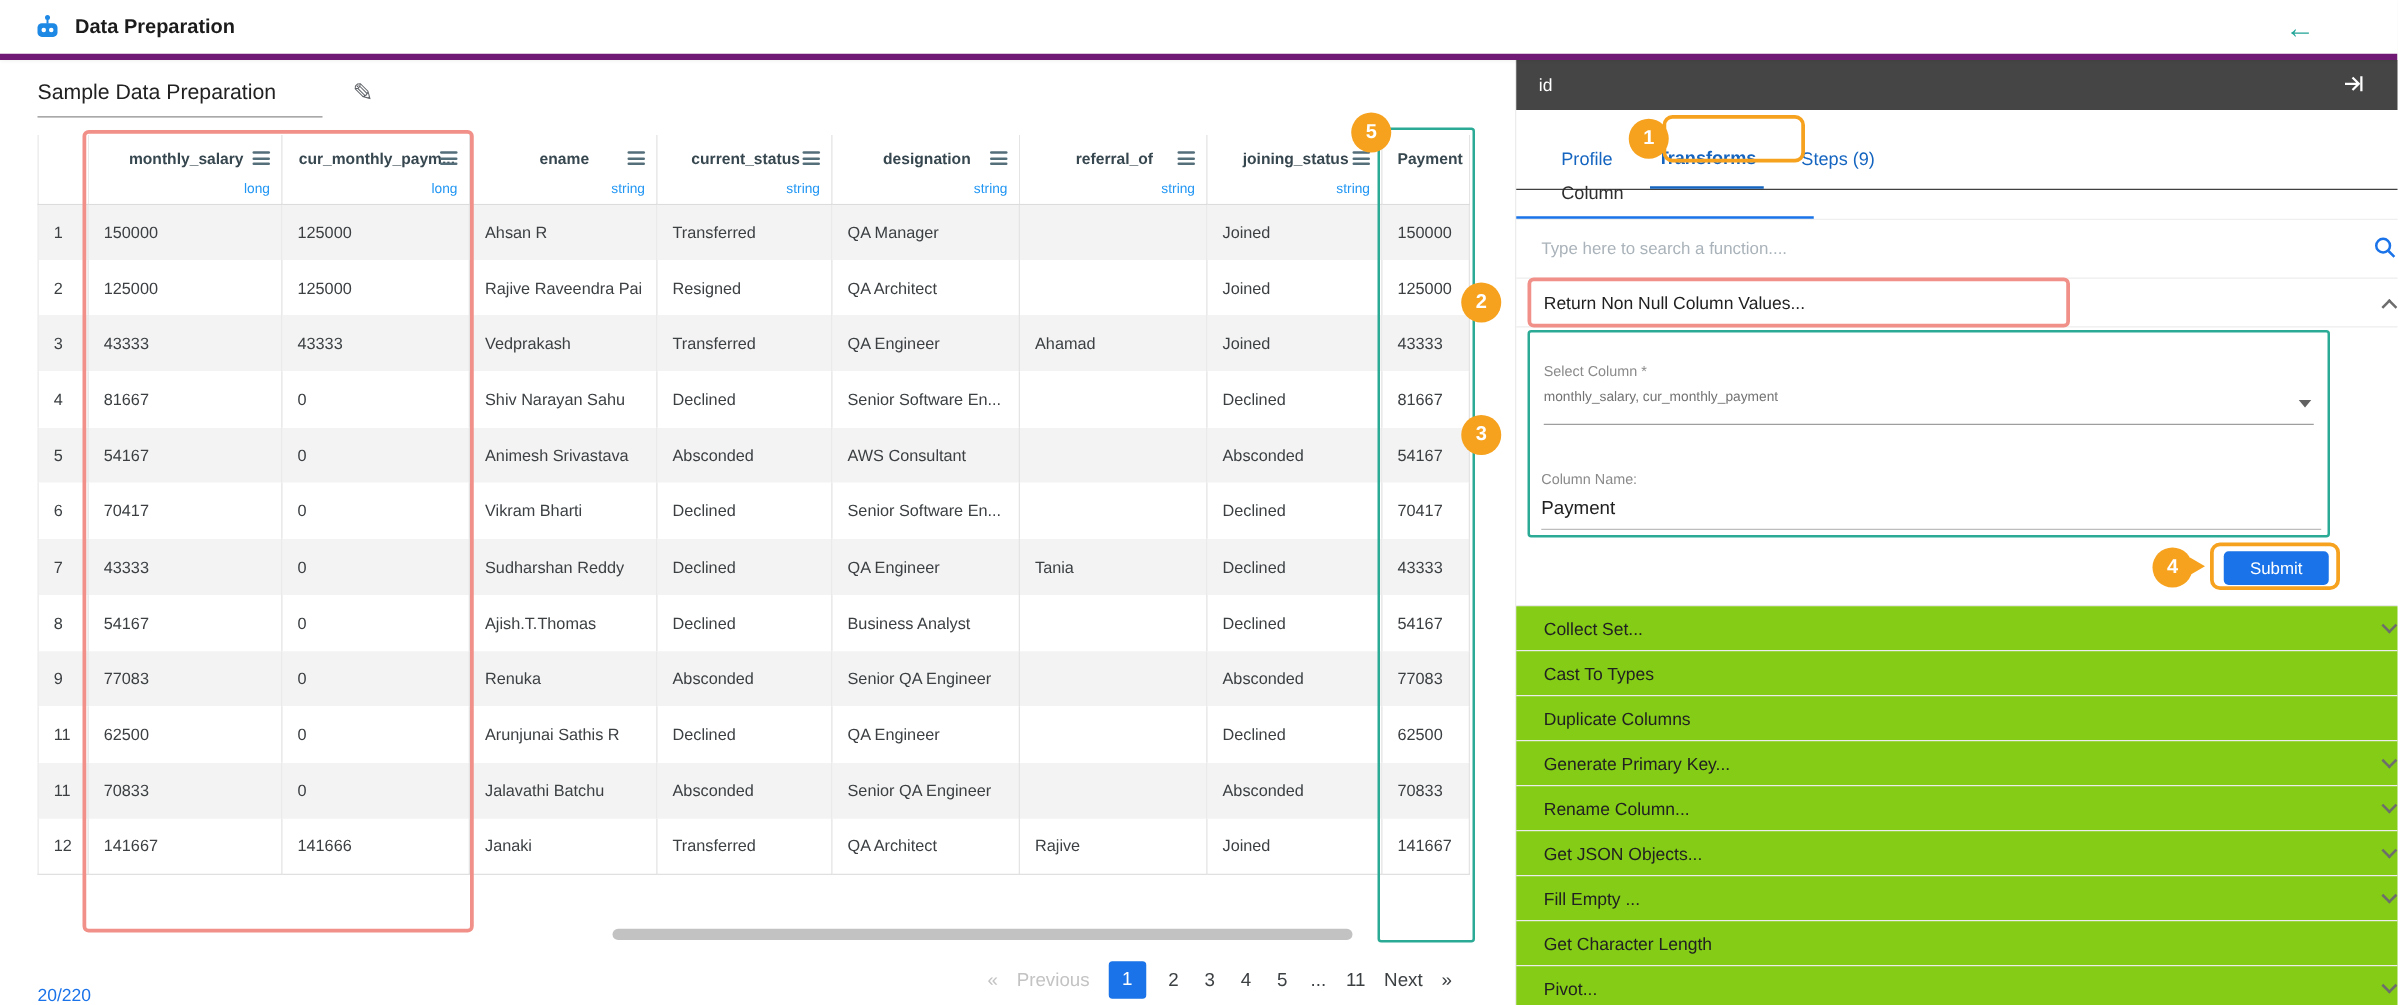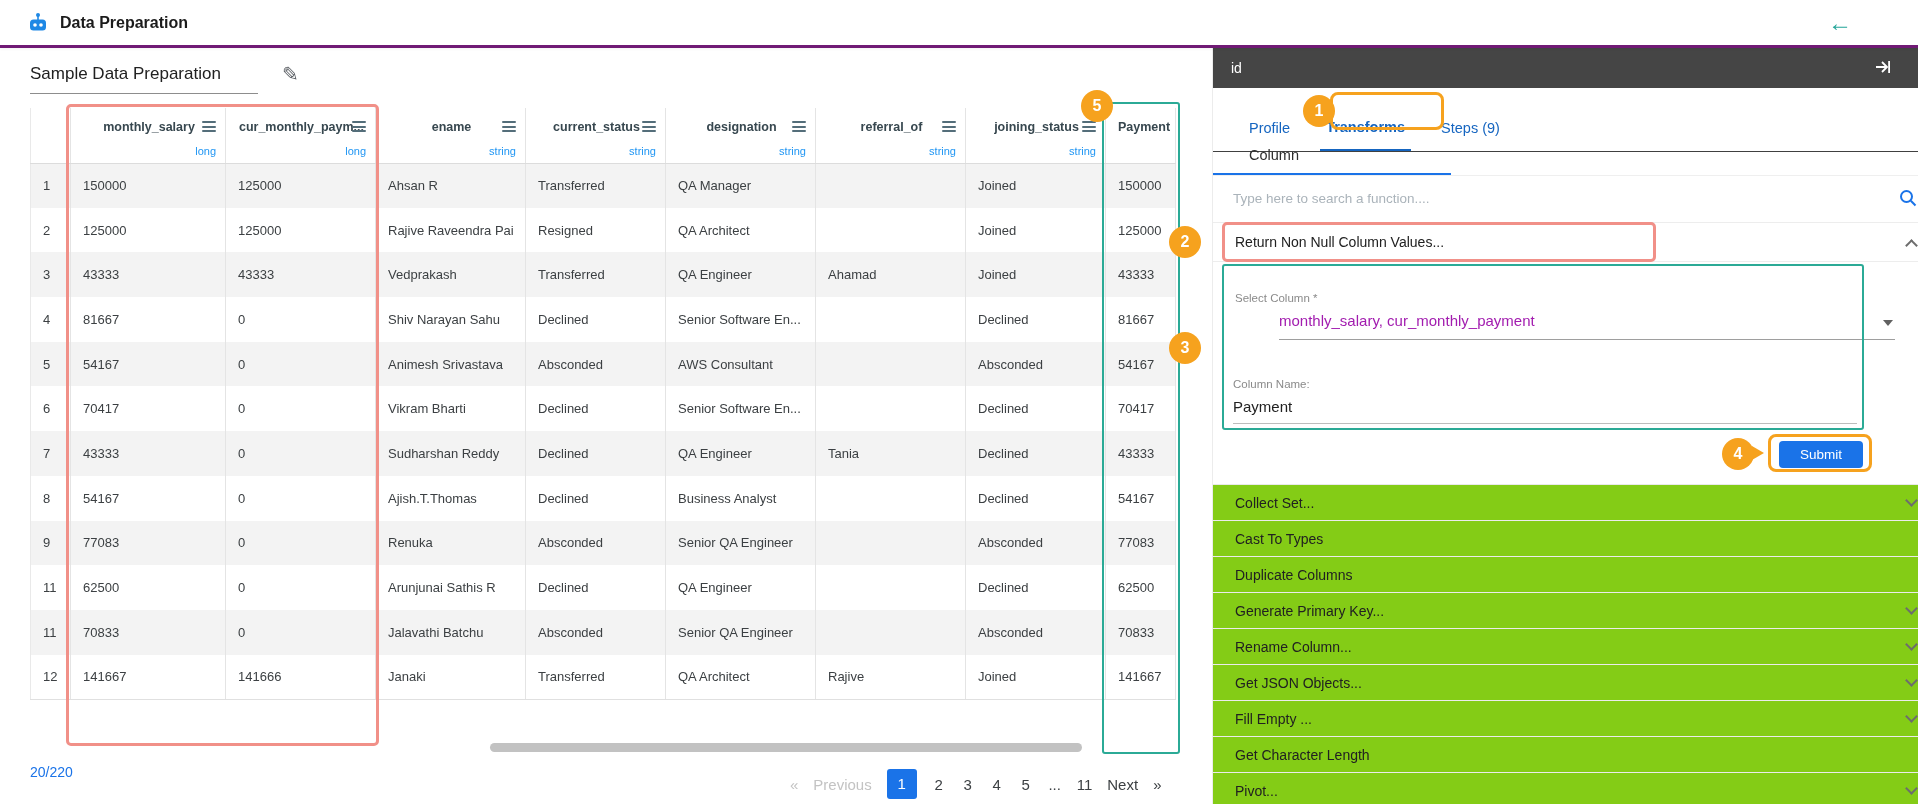--- a/index.html
+++ b/index.html
@@ -4,21 +4,21 @@
 <style>
   * { margin:0; padding:0; box-sizing:border-box; }
   html,body { width:1918px; height:804px; }
   body {
     position:relative; font-family:"Liberation Sans", sans-serif;
     background:#ffffff; overflow:hidden; color:#3c4043;
   }
 
   
   .topbar{position:absolute;top:0;left:0;width:1918px;height:48px;background:#fff;
-    border-bottom:3px solid #701a75;box-shadow:0 1px 3px rgba(0,0,0,.06);
+    border-bottom:5px solid #701a75;box-shadow:0 1px 3px rgba(0,0,0,.06);
     display:flex;align-items:center;padding:0 26px;z-index:6;text-align:center;}
   .app-title{font-size:16px;font-weight:bold;color:#1b1b1b;margin-left:10px;}
   .back-arrow{position:absolute;right:66px;top:8px;color:#26a69a;font-size:24px;cursor:pointer;line-height:30px;}
 
   
   .main{position:absolute;top:48px;left:0;width:1212px;height:756px;background:#fff;}
   .dataset-row{position:absolute;top:16px;left:30px;width:320px;height:36px;}
   .dataset-title{display:inline-block;font-size:17px;color:#212121;padding-bottom:9px;
     border-bottom:1px solid #8d8d8d;width:228px;}
   .edit-icon{position:absolute;left:252px;top:-2px;font-size:20px;color:#5f6368;cursor:pointer;}
@@ -35,21 +35,21 @@
   .menu-icon i{display:block;height:2px;background:#546e7a;margin-bottom:2.5px;border-radius:1px;}
   .col-type{position:absolute;right:9px;bottom:6px;font-size:11px;color:#2196f3;font-weight:normal;}
   .data-table tbody td{height:44.7px;padding:0 8px 0 12px;font-size:13px;color:#3c4043;
     overflow:hidden;white-space:nowrap;background:#fff;}
   .data-table tbody tr:nth-child(odd) td{background:#f3f3f3;}
   .data-table tbody tr:last-child td{border-bottom:1px solid #e0e0e0;}
   td.row-num{color:#5f6368;}
 
   .h-scrollbar{position:absolute;left:490px;top:695px;width:592px;height:9px;background:#c2c2c2;border-radius:5px;cursor:pointer;}
 
-  .footer-row{position:absolute;left:0;top:716px;width:1212px;height:40px;display:flex;align-items:flex-start;}
+  .footer-row{position:absolute;left:0;top:716px;width:1212px;height:40px;display:flex;align-items:flex-end;}
   .record-count{margin-left:30px;font-size:14px;color:#1a73e8;cursor:pointer;}
   .pagination{position:absolute;left:790px;top:0;height:40px;display:flex;align-items:center;gap:15px;font-size:15px;color:#3c4043;}
   .pagination .pg-dim{color:#c3c3c3;}
   .pagination .page{cursor:pointer;min-width:14px;text-align:center;}
   .pagination .page.active{background:#1a73e8;color:#fff;width:30px;height:30px;line-height:30px;border-radius:3px;}
   .pagination .pg-next{cursor:pointer;}
 
   
   .panel{position:absolute;top:48px;left:1212px;width:726px;height:756px;background:#fff;border-left:1px solid #ececec;}
   .panel-header{position:absolute;top:0;left:0;width:100%;height:40px;background:#454545;color:#fff;
@@ -71,22 +71,22 @@
   .search-icon{width:20px;height:20px;cursor:pointer;}
 
   .fn-expanded{position:absolute;top:174px;left:0;width:100%;height:40px;border-top:1px solid #ededed;
     border-bottom:1px solid #ededed;display:flex;align-items:center;padding:0 22px;font-size:14px;color:#212121;cursor:pointer;}
   .chev{width:9px;height:9px;border-right:2px solid #6d6d6d;border-bottom:2px solid #6d6d6d;
     transform:rotate(45deg);margin-left:auto;margin-top:-4px;}
   .chev.up{transform:rotate(-135deg);margin-top:6px;}
 
   .fn-form{position:absolute;top:218px;left:0;width:100%;height:170px;}
   .sel-label{position:absolute;top:26px;left:22px;font-size:11.5px;color:#8a8a8a;}
-  .sel-value{position:absolute;top:46px;left:22px;width:616px;height:28px;font-size:15px;color:#a21caf;
-    border-bottom:1px solid #9e9e9e;cursor:pointer;margin-left:44px;}
+  .sel-value{position:absolute;top:46px;left:22px;width:616px;height:28px;font-size:11px;color:#737373;
+    border-bottom:1px solid #9e9e9e;cursor:pointer;}
   .sel-caret{position:absolute;right:2px;top:8px;width:0;height:0;border-left:5px solid transparent;
     border-right:5px solid transparent;border-top:6px solid #616161;}
   .name-label{position:absolute;top:112px;left:20px;font-size:11.5px;color:#8a8a8a;}
   .name-value{position:absolute;top:132px;left:20px;width:624px;height:26px;font-size:15px;color:#212121;
     border-bottom:1px solid #bdbdbd;}
 
   .submit-btn{position:absolute;top:393px;left:566px;width:84px;height:27px;background:#1a73e8;color:#fff;
     font-size:13.5px;border:none;border-radius:4px;cursor:pointer;font-family:"Liberation Sans",sans-serif;}
 
   .fn-list{position:absolute;top:436px;left:0;width:100%;border-top:1px solid #e9e9e9;}

